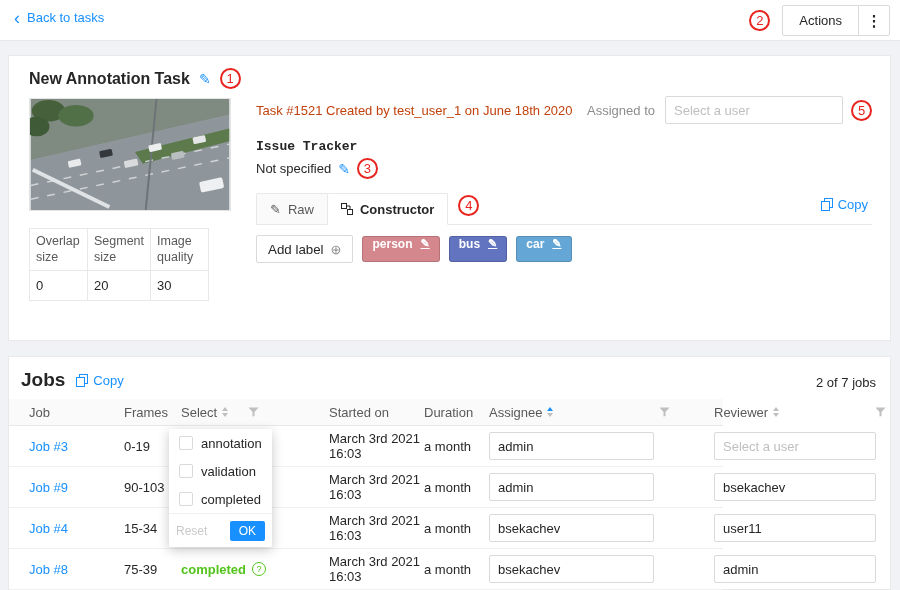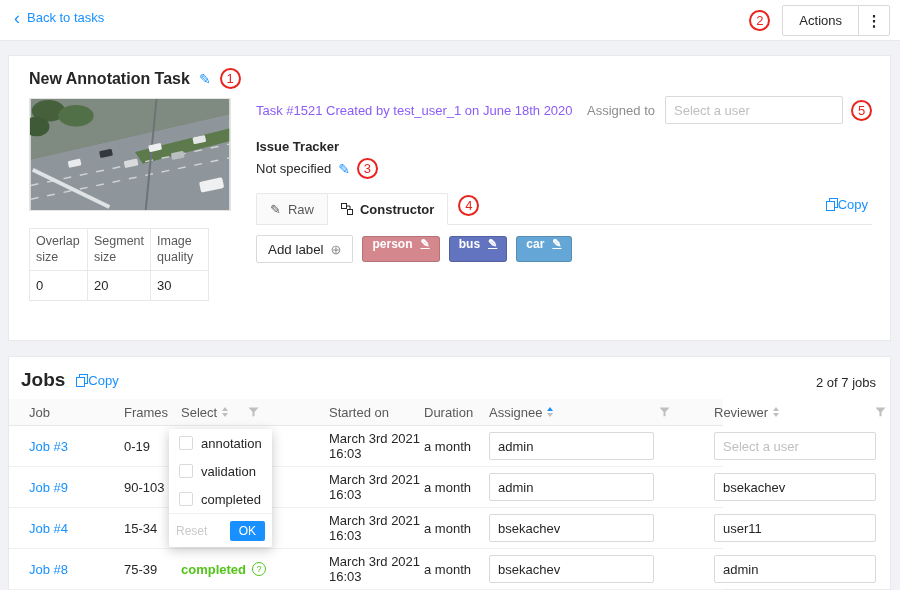--- a/index.html
+++ b/index.html
@@ -31,37 +31,37 @@
   .thumb { position: absolute; left: 20px; top: 42px; width: 202px; height: 113px; border: 1px solid #e4e4e4; overflow: hidden; }
   .thumb svg { display: block; }
 
   .params { position: absolute; left: 20px; top: 172px; border-collapse: collapse; }
   .params th, .params td { border: 1px solid #e8e8e8; text-align: left; vertical-align: top; }
   .params th { width: 58px; padding: 5px 6px; font-weight: 400; font-size: 12.5px; color: #595959; line-height: 1.25; }
   .params td { padding: 7px 6px; font-size: 13px; color: #262626; }
 
   .right-col { position: absolute; left: 247px; top: 40px; width: 616px; }
   .meta-row { display: flex; align-items: center; height: 28px; gap: 8px; }
-  .task-meta { flex: 1; color: #8b5cf6; }
+  .task-meta { flex: 1; color: #c2410c; }
   .assigned-label { color: #8c8c8c; margin-right: 2px; }
   .ant-input { border: 1px solid #d9d9d9; border-radius: 2px; height: 28px; padding: 0 8px; font-family: "Liberation Sans", sans-serif; font-size: 13px; color: #262626; outline: none; background: #fff; }
   .ant-input::placeholder { color: #bfbfbf; }
   .assignee-input { width: 178px; }
 
   .issue-block { margin-top: 14px; }
-  .issue-label { font-weight: 700; line-height: 18px; }
+  .issue-label { font-weight: 700; line-height: 18px; font-family: Liberation Mono, monospace; }
   .issue-value-row { display: flex; align-items: center; gap: 7px; line-height: 20px; margin-top: 2px; }
 
   .tabs { margin-top: 14px; display: flex; align-items: flex-end; border-bottom: 1px solid #e8e8e8; height: 32px; position: relative; }
   .tab { height: 31px; display: flex; align-items: center; gap: 7px; padding: 0 13px; border: 1px solid #e8e8e8; border-bottom: none; border-radius: 2px 2px 0 0; cursor: pointer; background: #fafafa; color: #595959; }
   .tab + .tab { margin-left: -1px; }
   .tab.active { background: #fff; color: #262626; font-weight: 700; margin-bottom: -1px; height: 32px; border-bottom: 1px solid #fff; }
   .tab .t-icon { font-size: 13px; color: inherit; }
   .tabs .mark { align-self: center; margin-left: 10px; margin-bottom: 6px; }
-  .copy-link { display: inline-flex; align-items: center; color: #1890ff; cursor: pointer; }
+  .copy-link { display: inline-flex; align-items: center; gap: 5px; color: #1890ff; cursor: pointer; }
   .tabs .copy-link { margin-left: auto; align-self: center; margin-bottom: 8px; margin-right: 4px; }
 
   .labels-row { margin-top: 10px; display: flex; align-items: center; gap: 9px; }
   .add-label-btn { height: 28px; display: inline-flex; align-items: center; gap: 7px; padding: 0 11px; border: 1px solid #d9d9d9; border-radius: 2px; background: #fff; cursor: pointer; color: #262626; }
   .plus-icon { color: #8c8c8c; font-size: 13px; }
   .tag { display: inline-flex; align-items: flex-start; gap: 8px; height: 26px; padding: 0 9px; border-radius: 3px; color: #fff; font-size: 12px; font-weight: 600; border: 1px solid rgba(0,0,0,0.15); cursor: pointer; }
   .tag .pencil { color: #fff; font-size: 11px; text-decoration: underline; }
 
   
   .jobs-header { position: absolute; left: 12px; top: 12px; display: flex; align-items: center; gap: 11px; }

